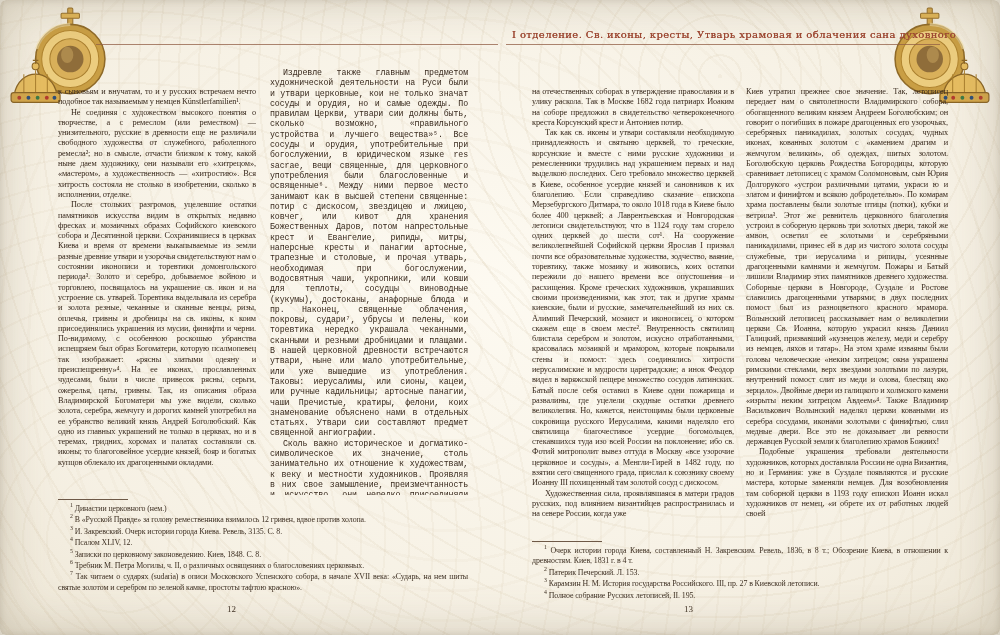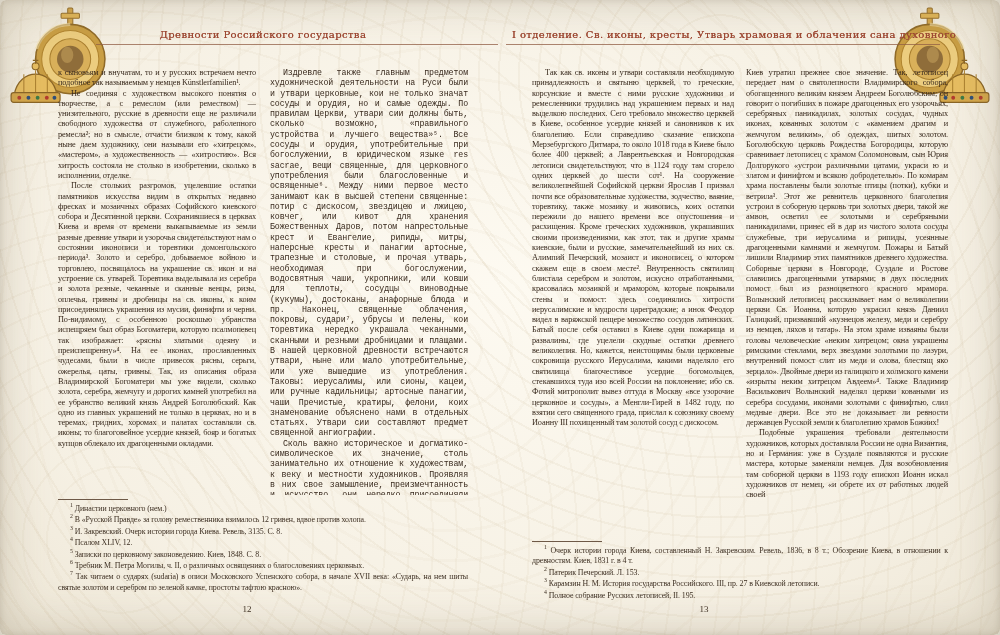--- a/index.html
+++ b/index.html
@@ -17,34 +17,34 @@
     font-family:"DejaVu Serif", serif;font-size:10px;letter-spacing:.4px;color:#9e4833;
     text-shadow:0 0 .3px #9e4833;white-space:nowrap;}
   .rh-left{left:60px;width:406px;}
   .rh-right{left:512px;width:410px;}
   .head-rule{position:absolute;top:44px;height:0;border-top:1px solid rgba(146,96,70,.75);}
   .rule-left{left:96px;width:402px;}
   .rule-right{left:506px;width:434px;}
   .textcol{position:absolute;top:68px;overflow:hidden;text-align:justify;
     font-size:8.3px;line-height:10.3px;letter-spacing:-.12px;word-spacing:-.2px;}
   .textcol p{margin:0;text-indent:13px;}
-  .textcol p.noindent{text-indent:0;}
+  .textcol p.noindent{text-indent:0;margin-top:19px;}
   .tc-l{height:427px;width:198px;}
   .tc-r{height:464px;width:202px;}
   #col1{left:58px;}  #col2{left:270px;font-family:Liberation Mono, monospace;}
   #col3{left:532px;} #col4{left:746px;}
   .fnsep{position:absolute;height:0;width:70px;border-top:1px solid #6e5947;}
   .fnsep-left{left:58px;top:499px;}
   .fnsep-right{left:532px;top:541px;}
   .footnotes{position:absolute;font-size:7.9px;line-height:10.4px;letter-spacing:-.1px;color:#3d2f22;}
   .fnb-left{left:58px;top:504px;width:410px;}
   .fnb-right{left:532px;top:546px;width:416px;}
   .footnotes p{margin:0 0 1px 0;text-indent:12px;text-align:justify;}
   .footnotes sup{font-size:5.8px;line-height:0;}
-  .page-number{position:absolute;top:604px;width:40px;text-align:center;font-size:9px;color:#3d2f22;}
+  .page-number{position:absolute;top:604px;width:40px;font-size:9px;color:#3d2f22;}
   .pn-left{left:227px;} .pn-right{left:684px;}
   .orn{position:absolute;top:6px;width:102px;height:102px;}
   .orn-left{left:6px;}
   .orn-right{left:892px;transform:scaleX(-1);}
 </style>
 </head>
 <body>
 
 <div class="spread">
 
@@ -72,21 +72,20 @@
         <circle cx="31" cy="90" r="1.9" fill="#3c7a46"></circle>
         <circle cx="40" cy="90" r="1.9" fill="#b23b2e"></circle>
         <circle cx="47.5" cy="90" r="1.9" fill="#2f4f78"></circle>
       </g>
     </g>
   </svg>
   <svg class="orn orn-right" viewBox="0 0 100 100" aria-hidden="true">
     <use href="#orn-shape"></use>
   </svg>
 
-  <div class="running-head rh-left">Древности Российского государства</div>
   <div class="running-head rh-right">I отделение. Св. иконы, кресты, Утварь храмовая и облачения сана духовного</div>
   <div class="head-rule rule-left"></div>
   <div class="head-rule rule-right"></div>
 
   <div class="textcol tc-l" id="col1" lang="ru">
     <p class="noindent">к сыновьям и внучатам, то и у русских встречаем нечто подобное так называемым у немцев Künstlerfamilien¹.</p>
     <p>Не соединяя с художеством высокого понятия о творчестве, а с ремеслом (или ремеством) — унизительного, русские в древности еще не различали свободного художества от служебного, раболепного ремесла²; но в смысле, отчасти близком к тому, какой ныне даем художнику, они называли его «хитрецом», «мастером», а художественность — «хитростию». Вся хитрость состояла не столько в изобретении, сколько в исполнении, отделке.</p>
     <p>После стольких разгромов, уцелевшие остатки памятников искусства видим в открытых недавно фресках и мозаичных образах Софийского киевского собора и Десятинной церкви. Сохранившиеся в церквах Киева и время от времени выкапываемые из земли разные древние утвари и узорочья свидетельствуют нам о состоянии иконописи и торевтики домонгольского периода³. Золото и серебро, добываемое войною и торговлею, посвящалось на украшение св. икон и на устроение св. утварей. Торевтика выделывала из серебра и золота резные, чеканные и сканные венцы, ризы, оплечья, гривны и дробницы на св. иконы, к коим присоединялись украшения из мусии, финифти и черни. По-видимому, с особенною роскошью убранства испещряем был образ Богоматери, которую псалмопевец так изображает: «рясны златыми одеяну и преиспещренну»⁴. На ее иконах, прославленных чудесами, были в числе привесок рясны, серьги, ожерелья, цаты, гривны. Так, из описания образа Владимирской Богоматери мы уже видели, сколько золота, серебра, жемчугу и дорогих камней употребил на ее убранство великий князь Андрей Боголюбский. Как одно из главных украшений не только в церквах, но и в теремах, гридних, хоромах и палатах составляли св. иконы; то благоговейное усердие князей, бояр и богатых купцов облекало их драгоценными окладами.</p>
   </div>
   <div class="textcol tc-l" id="col2" lang="ru">
@@ -99,21 +98,23 @@
     <p><sup>1</sup> <span>Династии церковного (нем.)</span></p>
     <p><sup>2</sup> <span>В «Русской Правде» за голову ремественника взималось 12 гривен, вдвое против холопа.</span></p>
     <p><sup>3</sup> <span>И. Закревский. Очерк истории города Киева. Ревель, 3135. С. 8.</span></p>
     <p><sup>4</sup> <span>Псалом XLIV, 12.</span></p>
     <p><sup>5</sup> <span>Записки по церковному законоведению. Киев, 1848. С. 8.</span></p>
     <p><sup>6</sup> <span>Требник М. Петра Могилы, ч. II, о различных освящениях о благословениях церковных.</span></p>
     <p><sup>7</sup> <span>Так читаем о сударях (sudaria) в описи Московского Успенского собора, в начале XVII века: «Сударь, на нем шиты святые золотом и серебром по зеленой камке, простоты тафтою красною».</span></p>
   </div>
 
   <div class="textcol tc-r" id="col3" lang="ru">
+    <p class="noindent">на отечественных соборах в утверждение православия и в улику раскола. Так в Москве 1682 года патриарх Иоаким на соборе предложил в свидетельство четвероконечного креста Корсунский крест и Антониев потир.</p>
     <p>Так как св. иконы и утвари составляли необходимую принадлежность и святыню церквей, то греческие, корсунские и вместе с ними русские художники и ремесленники трудились над украшением первых и над выделкою последних. Сего требовало множество церквей в Киеве, особенное усердие князей и сановников к их благолепию. Если справедливо сказание епископа Мерзебургского Дитмара, то около 1018 года в Киеве было более 400 церквей; а Лаврентьевская и Новгородская летописи свидетельствуют, что в 1124 году там сгорело одних церквей до шести сот¹. На сооружение великолепнейшей Софийской церкви Ярослав I призвал почти все образовательные художества, зодчество, ваяние, торевтику, также мозаику и живопись, коих остатки пережили до нашего времени все опустошения и расхищения. Кроме греческих художников, украшавших своими произведениями, как этот, так и другие храмы киевские, были и русские, замечательнейший из них св. Алимпий Печерский, мозаист и иконописец, о котором скажем еще в своем месте². Внутренность святилищ блистала серебром и золотом, искусно отработанными, красовалась мозаикой и мрамором, которые покрывали стены и помост: здесь соединялись хитрости иерусалимские и мудрости цареградские; а инок Феодор видел в варяжской пещере множество сосудов латинских. Батый после себя оставил в Киеве одни пожарища и развалины, где уцелели скудные остатки древнего великолепия. Но, кажется, неистощимы были церковные сокровища русского Иерусалима, какими наделяло его святилища благочестивое усердие богомольцев, стекавшихся туда изо всей России на поклонение; ибо св. Фотий митрополит вывез оттуда в Москву «все узорочие церковное и сосуды», а Менгли-Гирей в 1482 году, по взятии сего священного града, прислал к союзнику своему Иоанну III похищенный там золотой сосуд с дискосом.</p>
+    <p>Художественная сила, проявлявшаяся в матери градов русских, под влиянием византийцев распространилась и на севере России, когда уже</p>
   </div>
   <div class="textcol tc-r" id="col4" lang="ru">
     <p class="noindent">Киев утратил прежнее свое значение. Так, летописец передает нам о святолепности Владимирского собора, обогащенного великим князем Андреем Боголюбским; он говорит о погибших в пожаре драгоценных его узорочьях, серебряных паникадилах, золотых сосудах, чудных иконах, кованных золотом с «камением драгим и жемчугом великим», об одеждах, шитых золотом. Боголюбскую церковь Рождества Богородицы, которую сравнивает летописец с храмом Соломоновым, сын Юрия Долгорукого «устрои различными цатами, украси ю и златом и финифтом и всякою добродетелью». По комарам храма поставлены были золотые птицы (потки), кубки и ветрила³. Этот же ревнитель церковного благолепия устроил в соборную церковь три золотых двери, такой же амвон, осветил ее золотыми и серебряными паникадилами, принес ей в дар из чистого золота сосуды служебные, три иерусалима и рипиды, усеянные драгоценными камнями и жемчугом. Пожары и Батый лишили Владимир этих памятников древнего художества. Соборные церкви в Новгороде, Суздале и Ростове славились драгоценными утварями; в двух последних помост был из разноцветного красного мрамора. Волынский летописец рассказывает нам о великолепии церкви Св. Иоанна, которую украсил князь Даниил Галицкий, призвавший «кузнецов железу, меди и серебру из немцев, ляхов и татар». На этом храме изваяны были головы человеческие «неким хитрецом; окна украшены римскими стеклами, верх звездами золотыми по лазури, внутренний помост слит из меди и олова, блестящ яко зерцало». Двойные двери из галицкого и холмского камени «изрыты неким хитрецом Авдеем»⁴. Также Владимир Василькович Волынский наделял церкви коваными из серебра сосудами, иконами золотыми с финифтью, слил медные двери. Все это не доказывает ли ревности державцев Русской земли к благолепию храмов Божиих!</p>
     <p>Подобные украшения требовали деятельности художников, которых доставляла России не одна Византия, но и Германия: уже в Суздале появляются и русские мастера, которые заменяли немцев. Для возобновления там соборной церкви в 1193 году епископ Иоанн искал художников от немец, «и обрете их от работных людей своей</p>
   </div>
 
   <div class="fnsep fnsep-right"></div>
   <div class="footnotes fnb-right" lang="ru">
     <p><sup>1</sup> <span>Очерк истории города Киева, составленный Н. Закревским. Ревель, 1836, в 8 т.; Обозрение Киева, в отношении к древностям. Киев, 1831 г. в 4 т.</span></p>
     <p><sup>2</sup> <span>Патерик Печерский. Л. 153.</span></p>

